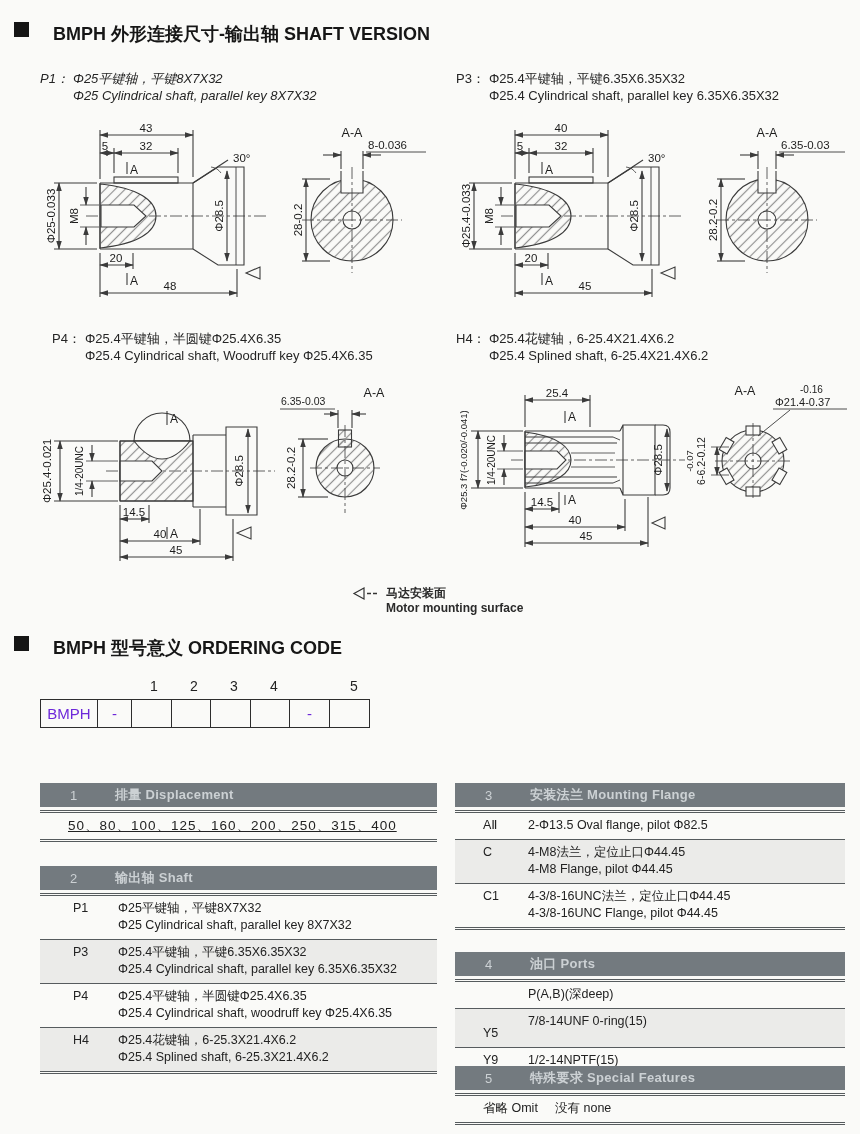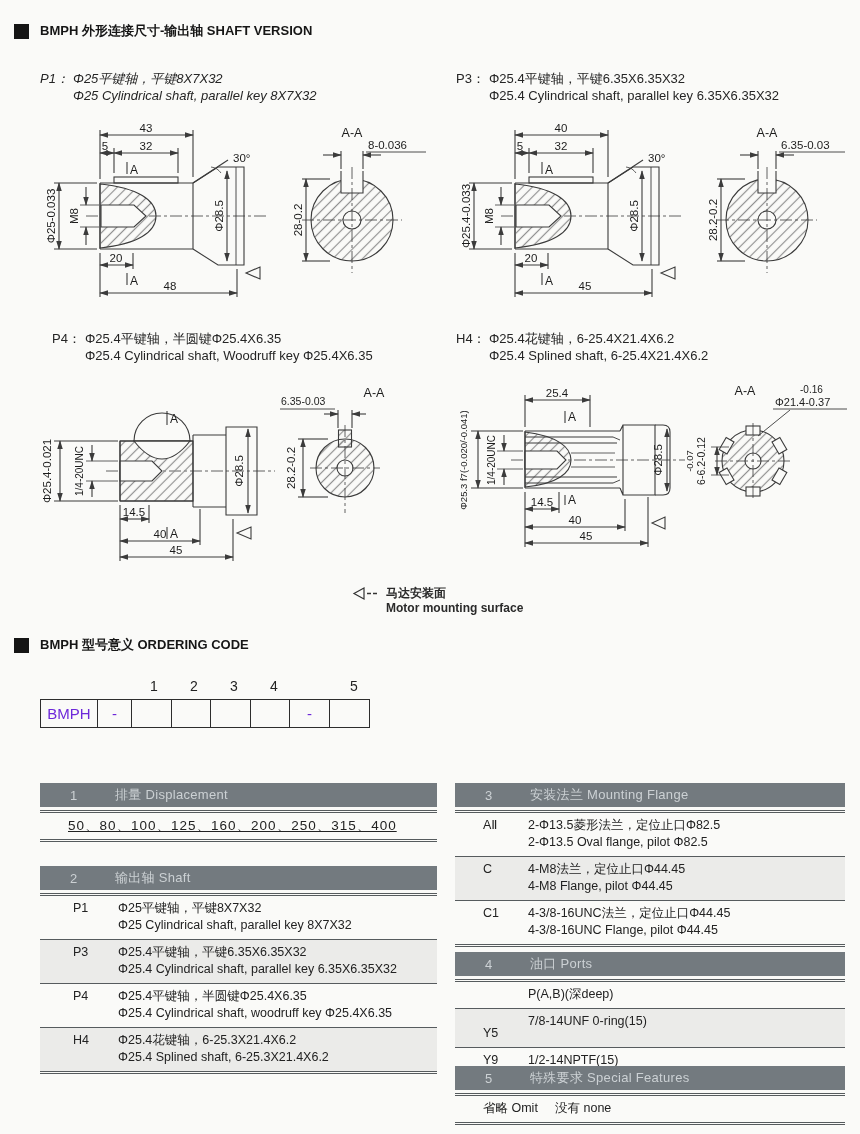--- a/index.html
+++ b/index.html
@@ -2,21 +2,21 @@
 <html><head>
 <meta charset="utf-8">
 <style>
   html,body { margin:0; padding:0; background:#d9d9d9; }
   #page {
     position:relative; width:860px; height:1134px; margin:0 auto;
     background:#fafaf8; overflow:hidden;
     font-family:"Liberation Sans","DejaVu Sans",sans-serif; color:#1d1d1d;
   }
   .abs { position:absolute; }
-  .sec-title { display:flex; align-items:center; gap:11px; font-size:13px; font-weight:bold; color:#161616; }
+  .sec-title { display:flex; gap:24px; font-size:18px; font-weight:bold; color:#161616; }
   .sq { width:15px; height:15px; background:#151515; flex:0 0 auto; }
   .shaft-desc { display:flex; font-size:13px; line-height:17px; color:#252525; }
   .shaft-desc .code { width:33px; flex:0 0 auto; }
   .note { display:flex; align-items:flex-start; gap:6px; font-size:12px; font-weight:bold; line-height:15px; color:#2a2a2a; }
   svg text { font-family:"Liberation Sans","DejaVu Sans",sans-serif; }
   
   #ord-labels span { position:absolute; top:0; transform:translateX(-50%); font-size:14px; color:#222; }
   #ord-cells { display:flex; }
   .ocell {
     border:1.5px solid #2d2d2d; margin-left:-1.5px; height:27px;
@@ -24,21 +24,21 @@
     font-size:15px; color:#6d28d9; background:#fafaf8;
   }
   .ocell:first-child { margin-left:0; }
   
   .dtable { font-size:12.5px; }
   .thead {
     height:24px; background:#737a7f; color:#ccd1d4;
     display:flex; align-items:center;
   }
   .thead .tnum { margin-left:30px; width:45px; font-size:13px; }
-  .thead .ttitle { font-size:13px; letter-spacing:0.3px; }
+  .thead .ttitle { font-size:13px; letter-spacing:0.3px;font-weight:bold; }
   .tbody { margin-top:3px; border-top:3px double #565b5e; border-bottom:3px double #565b5e; }
   .trow { display:flex; padding:4px 0 5px 0; line-height:17px; background:transparent; }
   .trow + .trow { border-top:1.5px solid #565b5e; }
   .trow.alt { background:#ebebe9; }
   .tcode { width:45px; padding-left:33px; flex:0 0 auto; color:#222; }
   .tcode.wide { width:72px; }
   .tdesc { flex:1; color:#222; }
   .tdesc div { white-space:nowrap; }
   .disp-row { letter-spacing:1px; font-size:13.5px;text-decoration:underline; }
 </style>
@@ -470,21 +470,20 @@
 
   <div class="abs dtable" style="left:455px; top:783px; width:390px;">
     <div class="thead">
       <span class="tnum">3</span>
       <span class="ttitle">安装法兰 Mounting Flange</span>
     </div>
     <div class="tbody">
       <div class="trow">
         <span class="tcode" style="padding-left:28px;">AⅡ</span>
         <span class="tdesc">
-          <div>2-Φ13.5菱形法兰，定位止口Φ82.5</div>
           <div>2-Φ13.5 Oval flange, pilot Φ82.5</div>
         </span>
       </div>
       <div class="trow alt">
         <span class="tcode" style="padding-left:28px;">C</span>
         <span class="tdesc">
           <div>4-M8法兰，定位止口Φ44.45</div>
           <div>4-M8 Flange, pilot Φ44.45</div>
         </span>
       </div>

